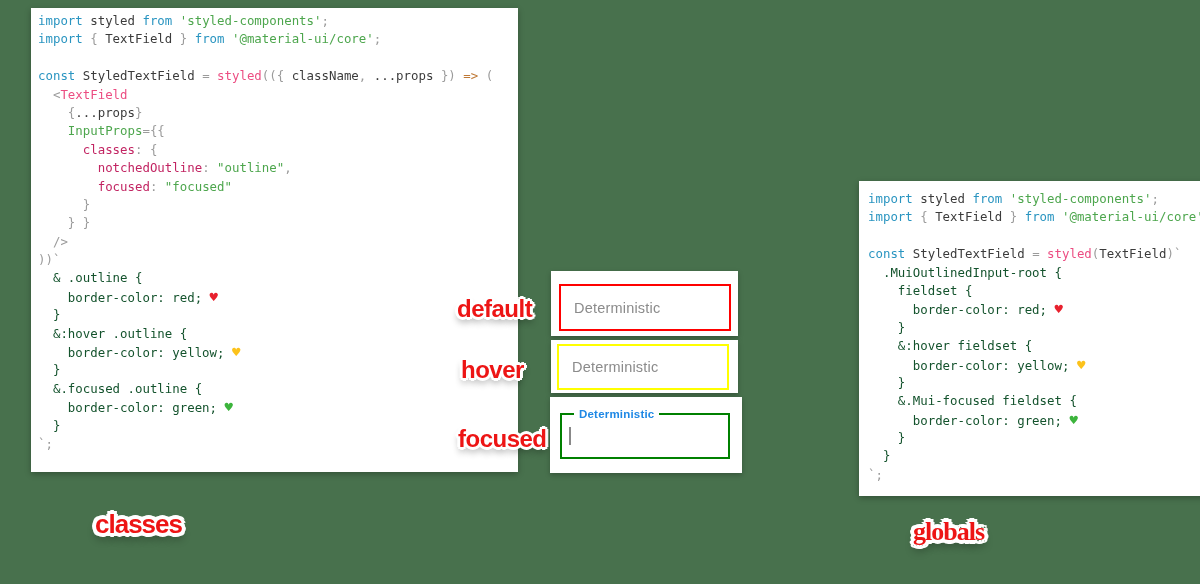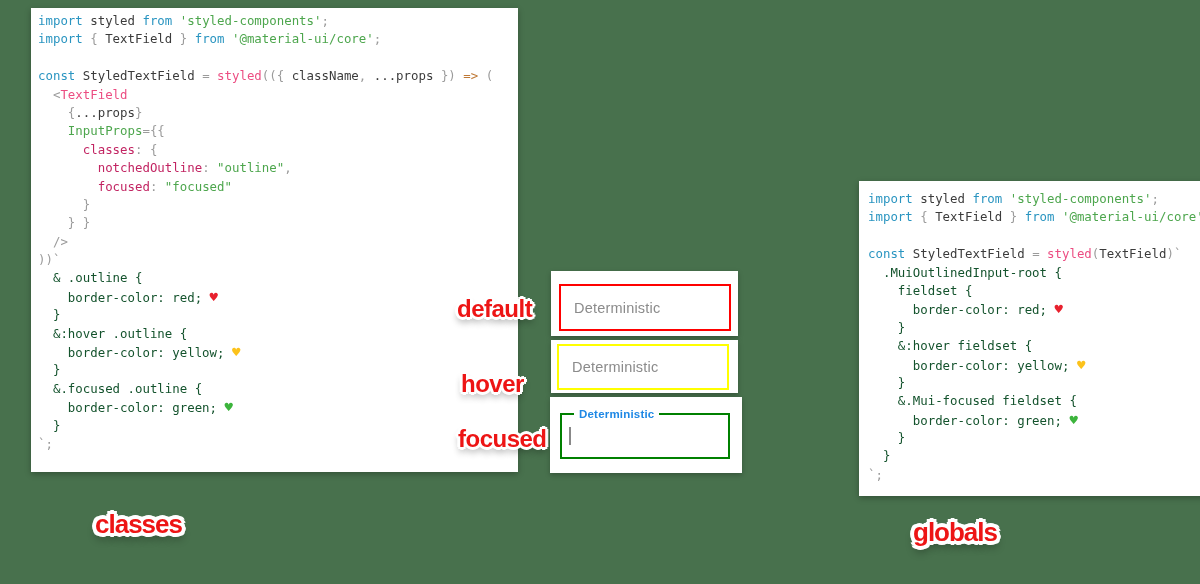--- a/index.html
+++ b/index.html
@@ -56,32 +56,32 @@
     position:absolute;font-weight:bold;color:#ed1515;line-height:1;
     text-shadow:
       -2px -2px 0 #fff, 0 -2px 0 #fff, 2px -2px 0 #fff,
       -2px  0   0 #fff, 2px  0   0 #fff,
       -2px  2px 0 #fff, 0  2px 0 #fff, 2px 2px 0 #fff,
       -3px 0 0 #fff, 3px 0 0 #fff, 0 3px 0 #fff, 0 -3px 0 #fff,
       0 5px 7px rgba(0,0,0,0.45);
   }
   .state-label{font-size:24px;letter-spacing:-0.5px;}
   #label-default{left:457px;top:297px;}
-  #label-hover{left:461px;top:372px;}
+  #label-hover{left:461px;top:358px;}
   #label-focused{left:458px;top:427px;}
   .big-label{font-size:26px;letter-spacing:-1px;
     text-shadow:
       -3px -3px 0 #fff, 0 -3px 0 #fff, 3px -3px 0 #fff,
       -3px  0   0 #fff, 3px  0   0 #fff,
       -3px  3px 0 #fff, 0  3px 0 #fff, 3px 3px 0 #fff,
       -4px 0 0 #fff, 4px 0 0 #fff, 0 4px 0 #fff, 0 -4px 0 #fff,
       0 6px 8px rgba(0,0,0,0.45);
   }
   #label-classes{left:95px;top:511px;}
-  #label-globals{left:913px;top:519px;}
+  #label-globals{left:913px;top:519px;font-family:Liberation Serif, serif;}
 </style>
 </head>
 <body>
 
 <div class="code-panel" id="left-panel">
     <div class="line"><span class="tk-kw">import</span><span class="tk-id"> styled</span><span class="tk-kw"> from</span><span class="tk-st"> 'styled-components'</span><span class="tk-pu">;</span></div>
     <div class="line"><span class="tk-kw">import</span><span class="tk-pu"> {</span><span class="tk-id"> TextField</span><span class="tk-pu"> }</span><span class="tk-kw"> from</span><span class="tk-st"> '@material-ui/core'</span><span class="tk-pu">;</span></div>
     <div class="line"> </div>
     <div class="line"><span class="tk-kw">const</span><span class="tk-id"> StyledTextField</span><span class="tk-pu"> =</span><span class="tk-fn"> styled</span><span class="tk-pu">(({</span><span class="tk-id"> className</span><span class="tk-pu">,</span><span class="tk-id"> ...props</span><span class="tk-pu"> })</span><span class="tk-ar"> =&gt;</span><span class="tk-pu"> (</span></div>
     <div class="line"><span class="tk-pu">  &lt;</span><span class="tk-fn">TextField</span></div>

